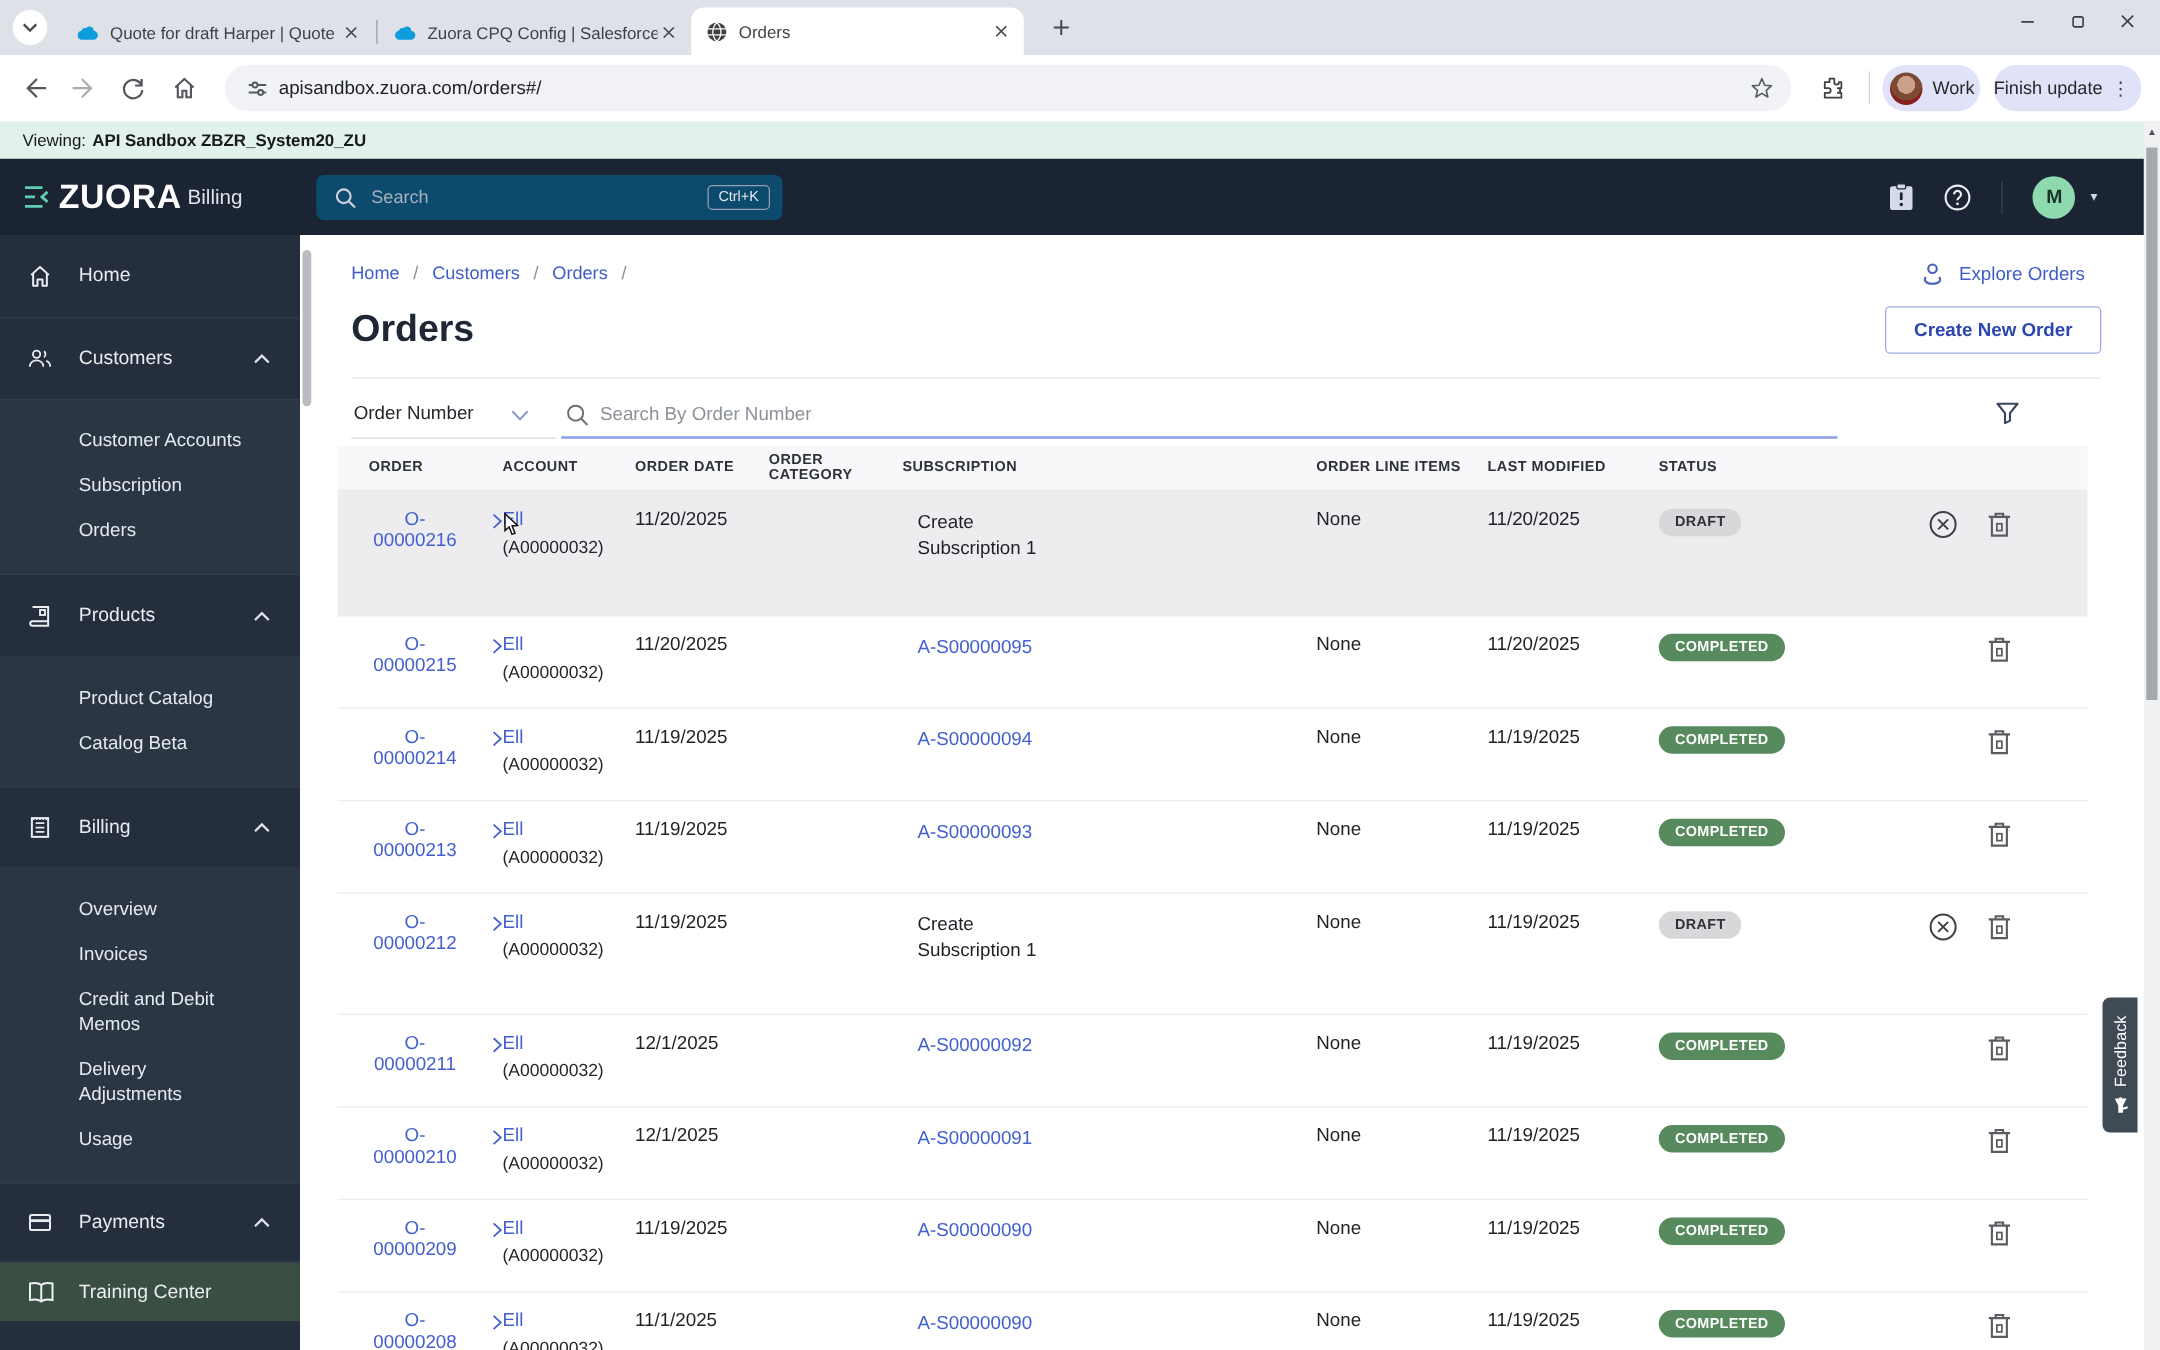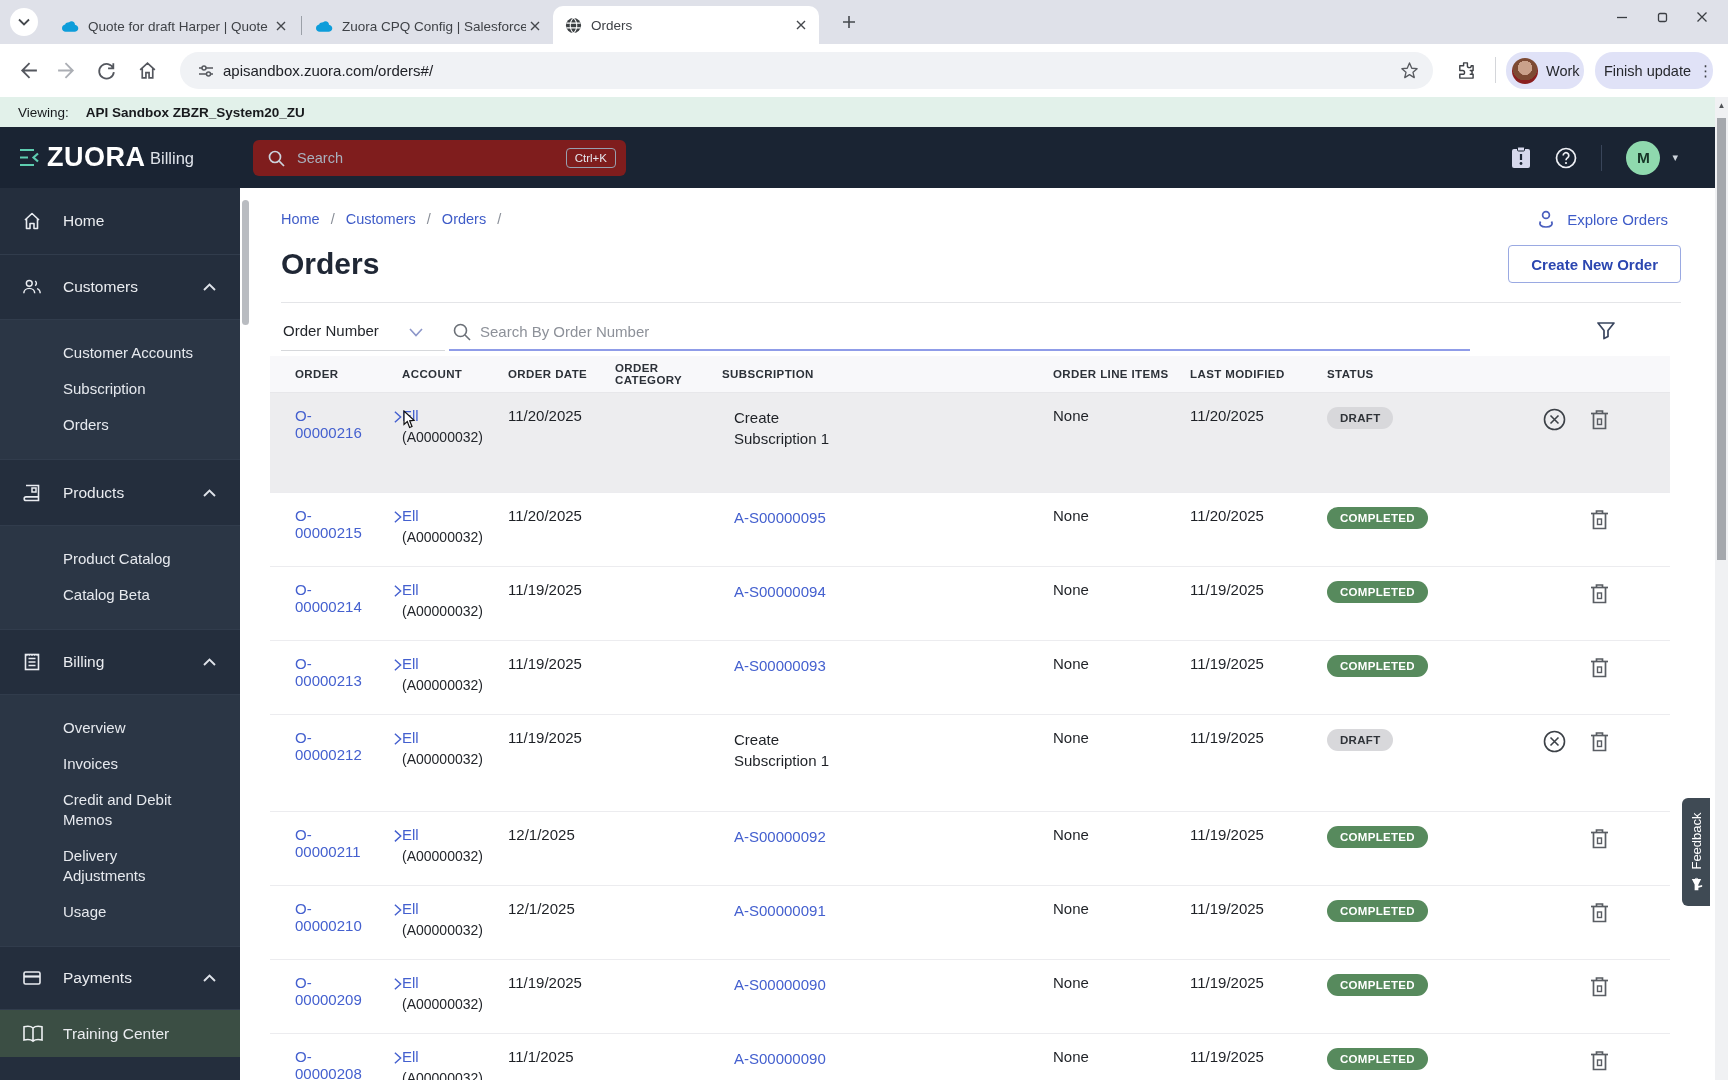--- a/index.html
+++ b/index.html
@@ -26,34 +26,34 @@
   .navbar { position:relative; height:53px; background:#fff; }
   .nav-ic { position:absolute; top:16px; width:21px; height:21px; color:#54575e; }
   .url-pill { position:absolute; left:180px; top:8px; width:1253px; height:37px; border-radius:19px; background:#f0f2f5; display:flex; align-items:center; }
   .tune-ic { margin-left:17px; width:18px; height:18px; color:#55585e; flex:0 0 auto; }
   .url-text { margin-left:8px; font-size:15px; color:#202227; }
   .star-ic { position:absolute; right:14px; top:9px; width:19px; height:19px; color:#585b60; }
   .puzzle-ic { position:absolute; left:1456px; top:17px; width:19px; height:19px; color:#3e4146; }
   .nav-divider { position:absolute; left:1495px; top:13px; width:1px; height:26px; background:#d4d6da; }
   .chip { position:absolute; top:8px; height:37px; border-radius:18px; background:#e0e2f7; display:flex; align-items:center; font-size:14.5px; color:#26282d; }
   .chip.profile { left:1506px; width:78px; padding-left:6px; }
-  .chip.update { left:1595px; width:118px; justify-content:flex-end; font-weight:500; }
+  .chip.update { left:1595px; width:118px; justify-content:flex-start; font-weight:500; }
   .chip-avatar { width:26px; height:26px; border-radius:50%; background:radial-gradient(circle at 50% 38%, #caa18a 0 34%, #7d4a33 35% 60%, #8a1f1f 61% 100%); margin-right:8px; flex:0 0 auto; }
   .kebab { margin-left:7px; color:#3f4247; font-size:15px; letter-spacing:0; }
 
   
   .banner { height:30px; background:#e2f1ea; display:flex; align-items:center; padding-left:18px; font-size:13.5px; color:#181a1d; }
-  .banner b { margin-left:17px; }
+  .banner b { margin-left:5px; }
 
   
   .appheader { position:relative; height:61px; background:#1a2433; }
   .collapse-ic { position:absolute; left:18px; top:21px; width:24px; height:19px; color:#5ecdb0; }
   .logo { position:absolute; left:47px; top:15px; font-size:27px; font-weight:800; color:#fff; letter-spacing:.5px; }
   .product { position:absolute; left:150px; top:22px; font-size:16.5px; color:#dfe3ea; }
-  .gsearch { position:absolute; left:253px; top:13px; width:373px; height:36px; background:#7f1d1d; border-radius:6px; display:flex; align-items:center; }
+  .gsearch { position:absolute; left:253px; top:13px; width:373px; height:36px; background:#0c4a6e; border-radius:6px; display:flex; align-items:center; }
   .gsearch .mag { margin-left:15px; width:17px; height:17px; color:#ccd3dd; flex:0 0 auto; }
   .gsearch .ph { margin-left:12px; font-size:14.5px; color:#a8b0bd; flex:1; }
   .shortcut { margin-right:10px; padding:3px 8px; border:1px solid #98a0af; border-radius:4px; font-size:11.5px; color:#e4e8ef; }
   .head-right { position:absolute; right:50px; top:0; height:61px; display:flex; align-items:center; }
   .clipboard-ic { width:20px; height:22px; color:#d6d8ec; }
   .help-ic { width:22px; height:22px; color:#eef0f5; margin-left:24px; }
   .head-div { width:1px; height:26px; background:#39455a; margin:0 24px; }
   .avatar { width:34px; height:34px; border-radius:50%; background:#8fd9ae; color:#173527; font-size:15.5px; font-weight:700; display:flex; align-items:center; justify-content:center; }
   .caret { color:#cfd5dd; font-size:11px; margin-left:12px; }
 
@@ -94,21 +94,21 @@
   .funnel { position:absolute; left:1315px; top:3px; width:20px; height:20px; color:#39455e; }
 
   .tgrid { display:grid; grid-template-columns:107px 106px 107px 107px 331px 137px 137px 208px 1fr; padding-left:25px; }
   .thead { margin:5px 0 0 18px; width:1400px; height:37px; background:#f8f8fa; align-items:center; border-bottom:1px solid #e7e7ea; }
   .thead .hcell { font-size:11.5px; font-weight:700; color:#2c3138; letter-spacing:.4px; }
   .rows { margin-left:18px; width:1400px; }
   .trow { height:74px; border-bottom:1px solid #ececef; padding-top:14px; font-size:15px; color:#1e2126; }
   .trow.tall { height:97px; }
   .trow.hovered { background:#ededef; }
   .trow.tall.hovered { height:100px; }
-  .link { color:#4460cf; text-decoration:none; }
+  .link { color:#4460cf; text-decoration:none;text-align:center; }
   .c-order { display:flex; align-items:flex-start; }
   .row-chev { width:9px; height:14px; color:#4460cf; margin-left:25px; margin-top:3px; }
   .c-account { position:relative; }
   .acct-id { font-size:14px; color:#23262b; margin-top:5px; }
   .cursor-ic { position:absolute; left:1px; top:3px; width:13px; height:19px; z-index:2; }
   .subtext { display:inline-block; max-width:118px; line-height:21px;margin-left:12px; }
   .badge { display:inline-block; font-size:11.5px; font-weight:700; padding:5px 13px; border-radius:13px; letter-spacing:.3px; }
   .badge.draft { background:#d8d8db; color:#2f3338; }
   .badge.completed { background:#578a5d; color:#fff; }
   .c-actions { position:relative; }

